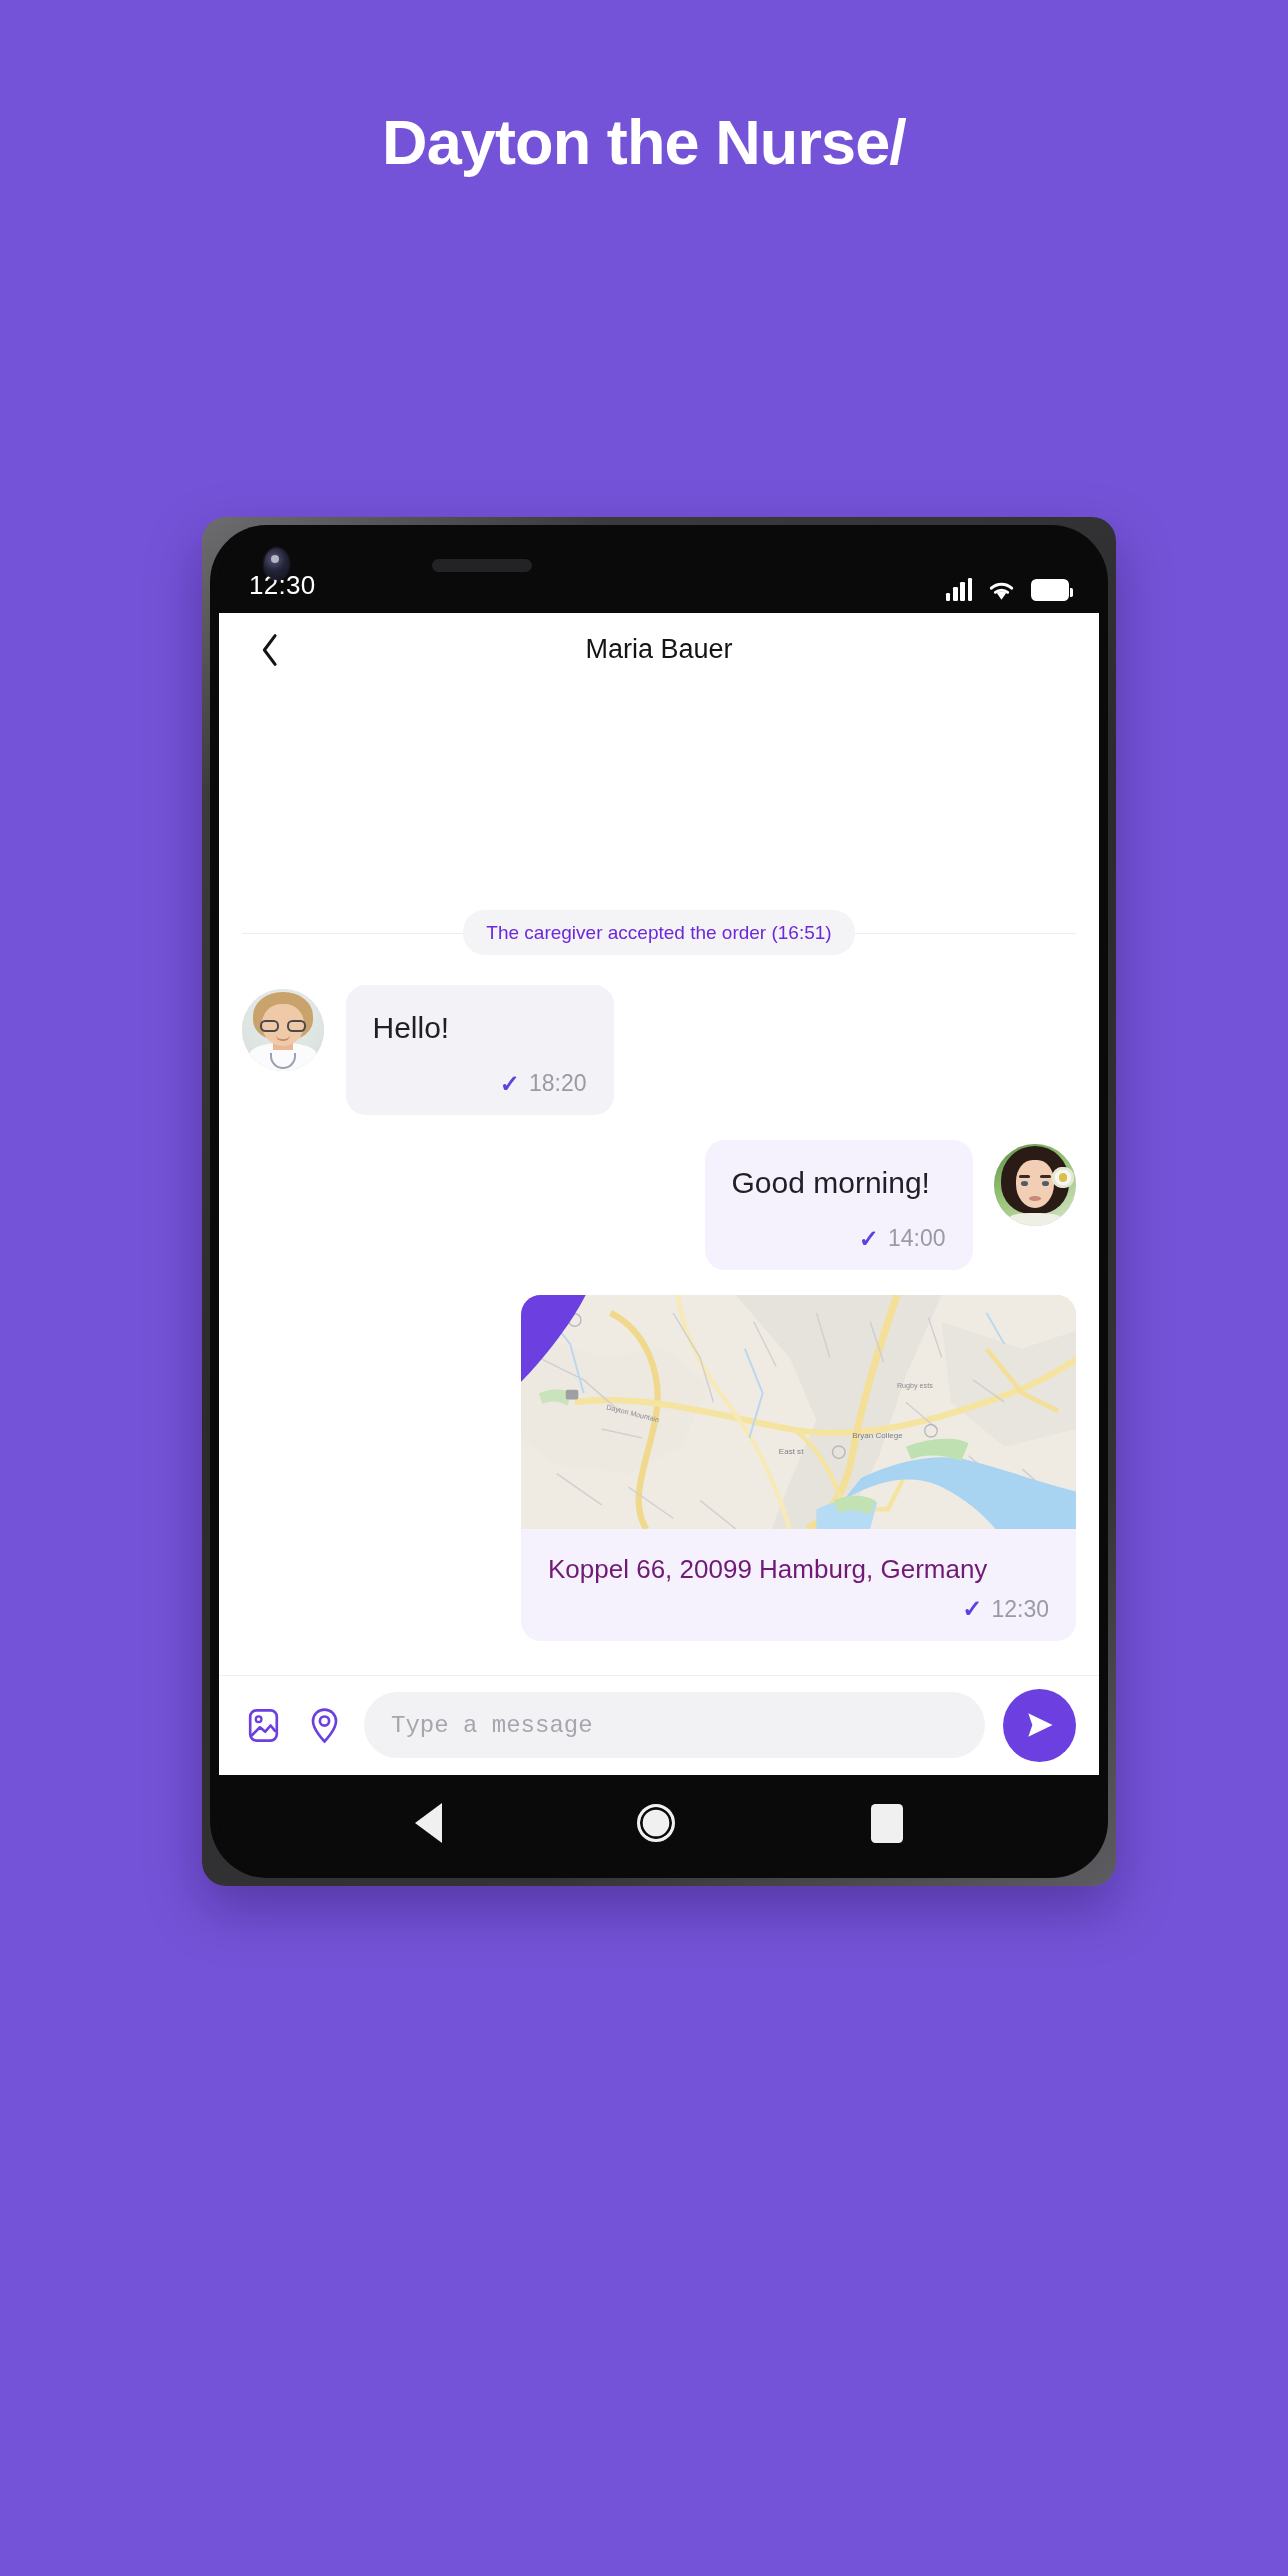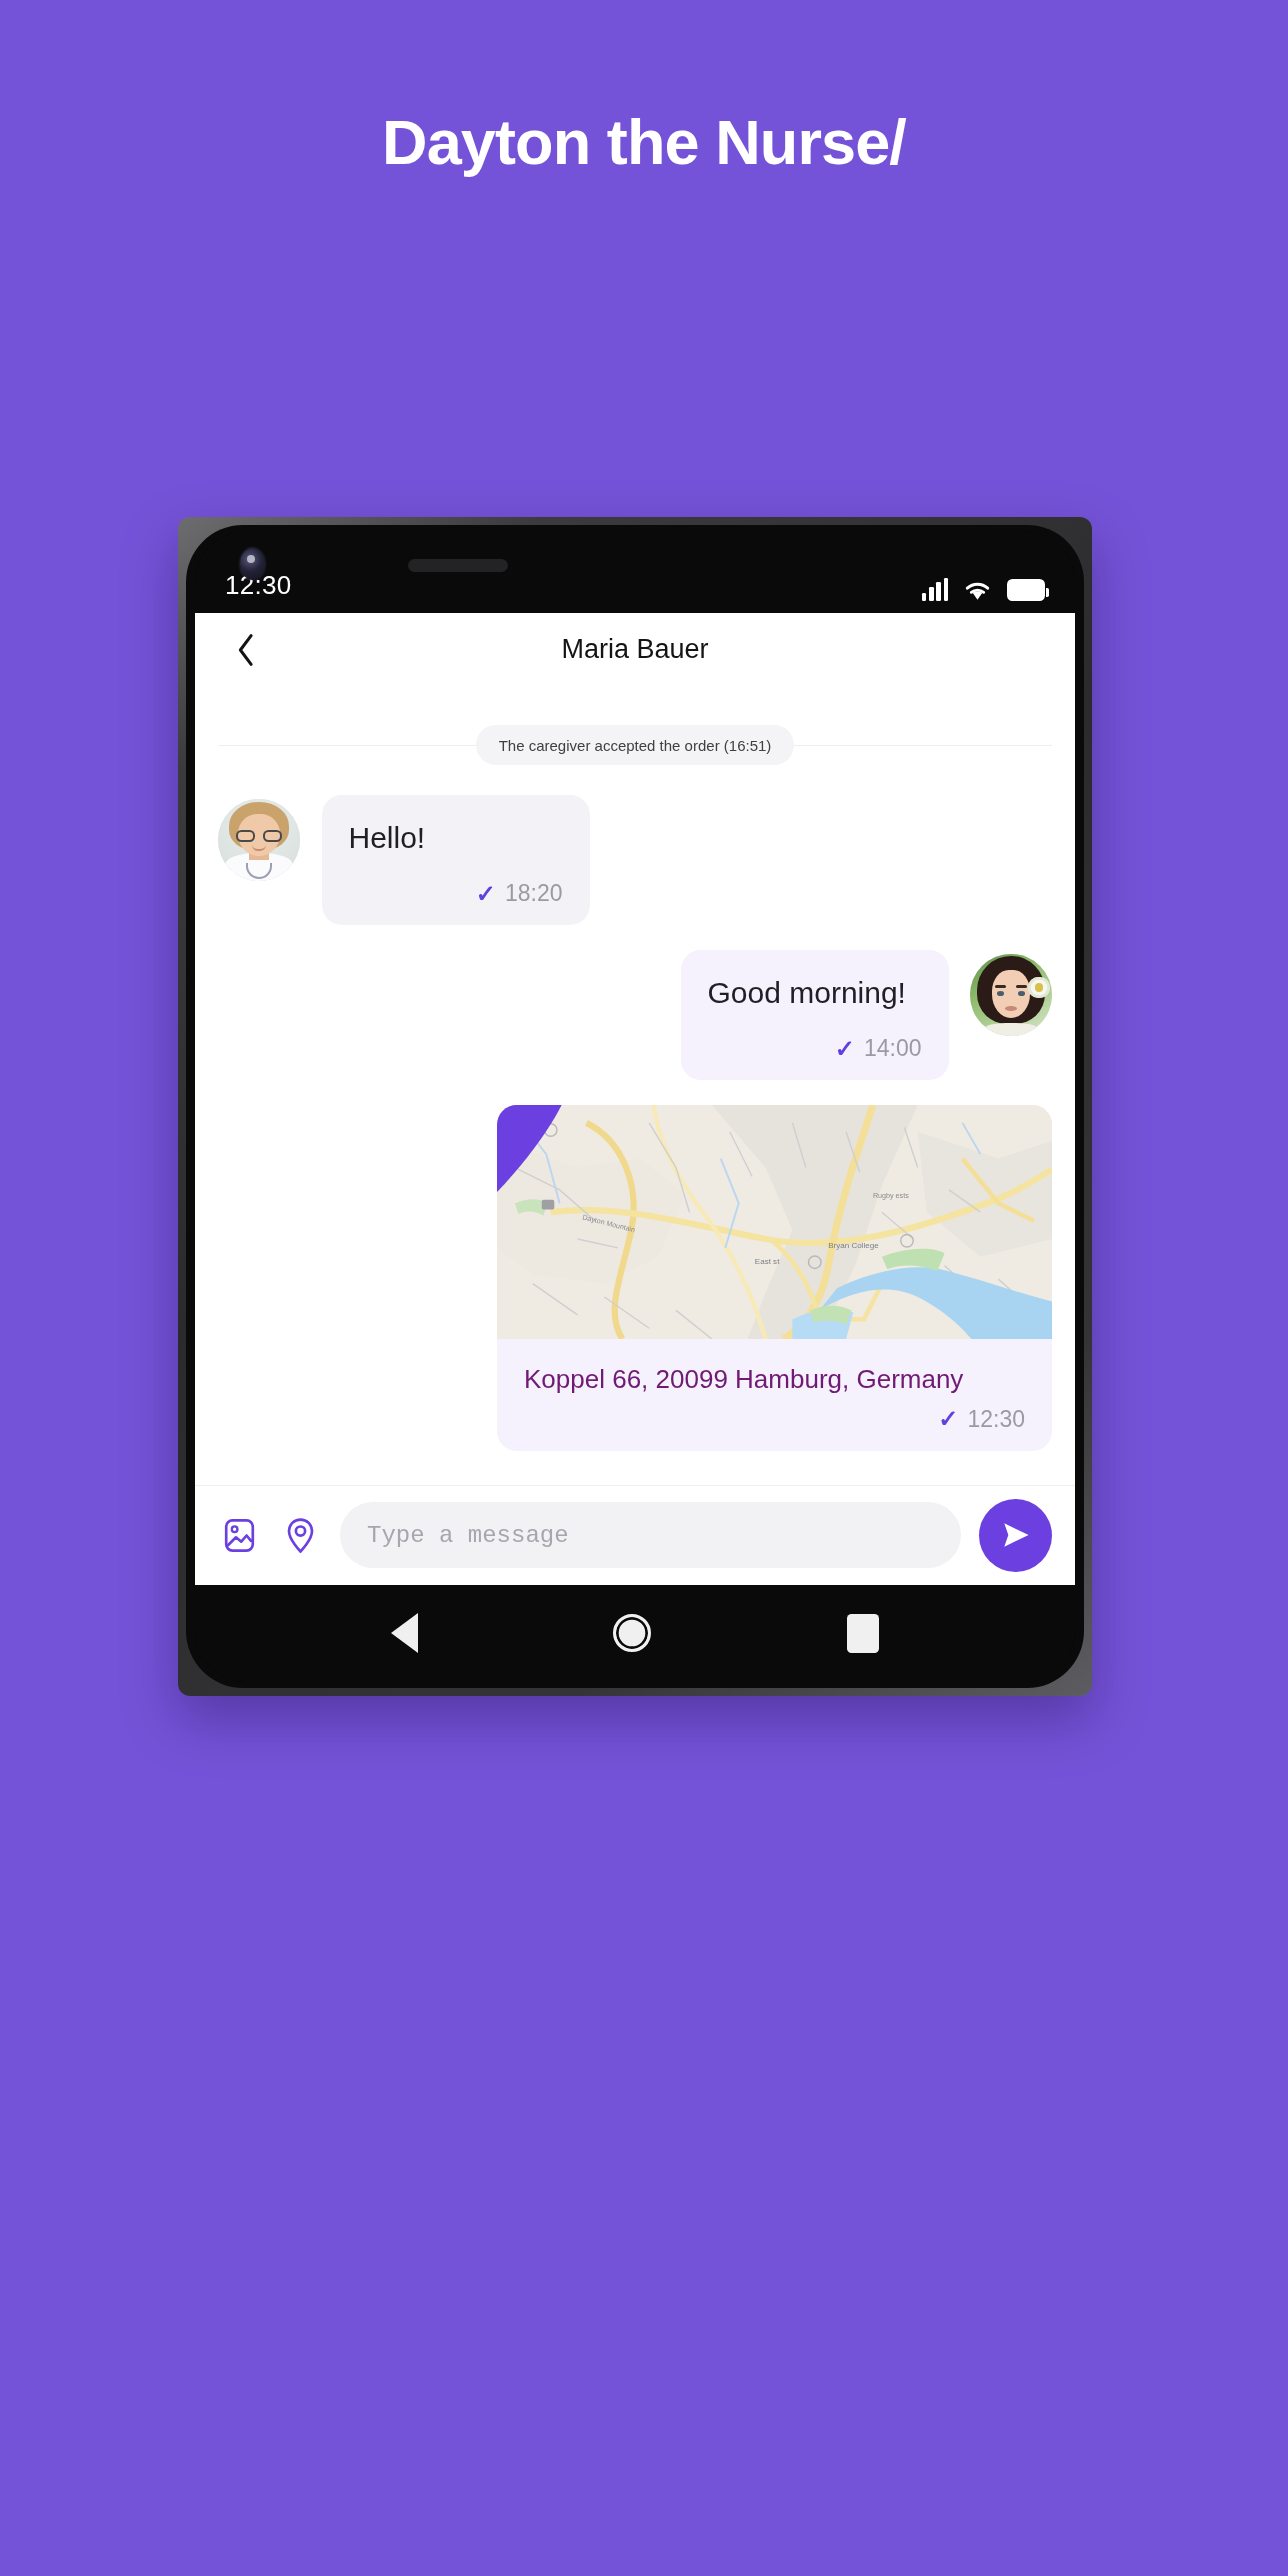--- a/index.html
+++ b/index.html
@@ -21,23 +21,23 @@
     font-weight:bold;
     line-height:1.16;
     letter-spacing:-0.9px;
     padding:0 125px;
   }
   .headline .l2 { display:block; }
 
   
   .phone {
     position:absolute;
-    left:178px; top:517px;
-    width:914px; height:1179px;
-    border-radius:12px;
+    left:202px; top:517px;
+    width:914px; height:1369px;
+    border-radius:24px;
     background:linear-gradient(145deg,#6d6d70 0%,#3b3b3e 14%,#2b2b2e 45%,#343437 80%,#5d5d61 100%);
     padding:8px;
     box-shadow:0 23px 54px rgba(30,10,70,.35);
   }
   .phone-inner {
     width:100%; height:100%;
     border-radius:57px;
     background:#0a0a0a;
     padding:6.3px 9px 6.3px 9px;
     position:relative;
@@ -137,22 +137,22 @@
   .divider-row {
     display:flex; align-items:center; justify-content:center;
     position:relative; margin-bottom:30px;
   }
   .divider-row::before {
     content:""; position:absolute; left:0; right:0; top:50%;
     height:0.9px; background:#EDEDF2;
   }
   .sys-pill {
     position:relative;
-    background:#F4F4F7; color:#404040;
-    font-size:15px; padding:11.6px 23px; border-radius:21.5px;
+    background:#F4F4F7; color:#6d28d9;
+    font-size:19px; padding:11.6px 23px; border-radius:21.5px;
     white-space:nowrap;
   }
 
   .row { display:flex; align-items:flex-start; margin-bottom:25px; }
   .row.left { justify-content:flex-start; }
   .row.right { justify-content:flex-end; }
 
   .avatar {
     width:82px;height:82px;border-radius:50%;
     flex:0 0 82px; overflow:hidden; position:relative;

